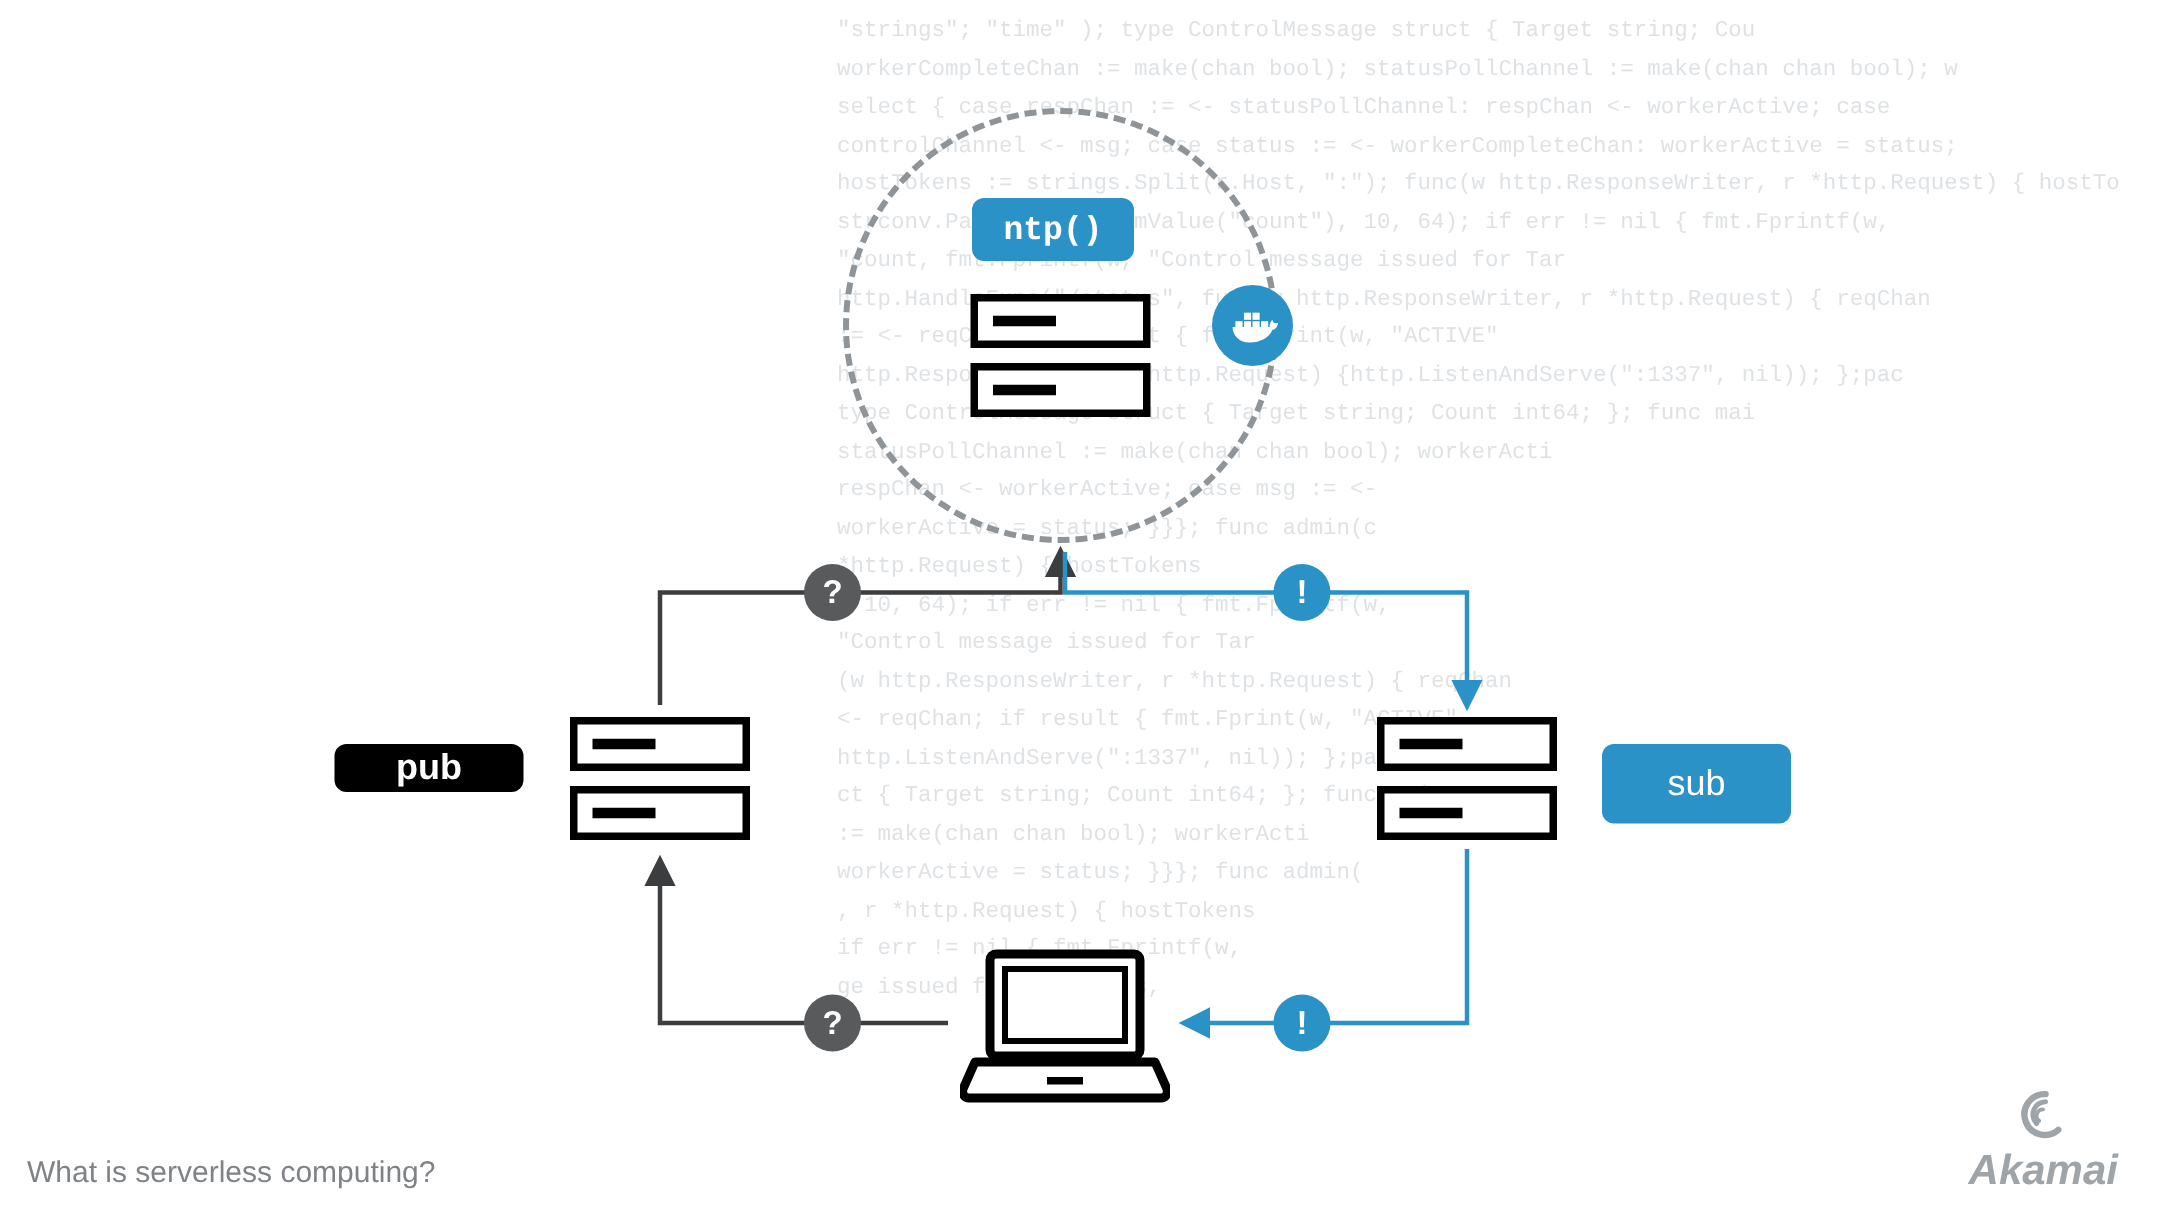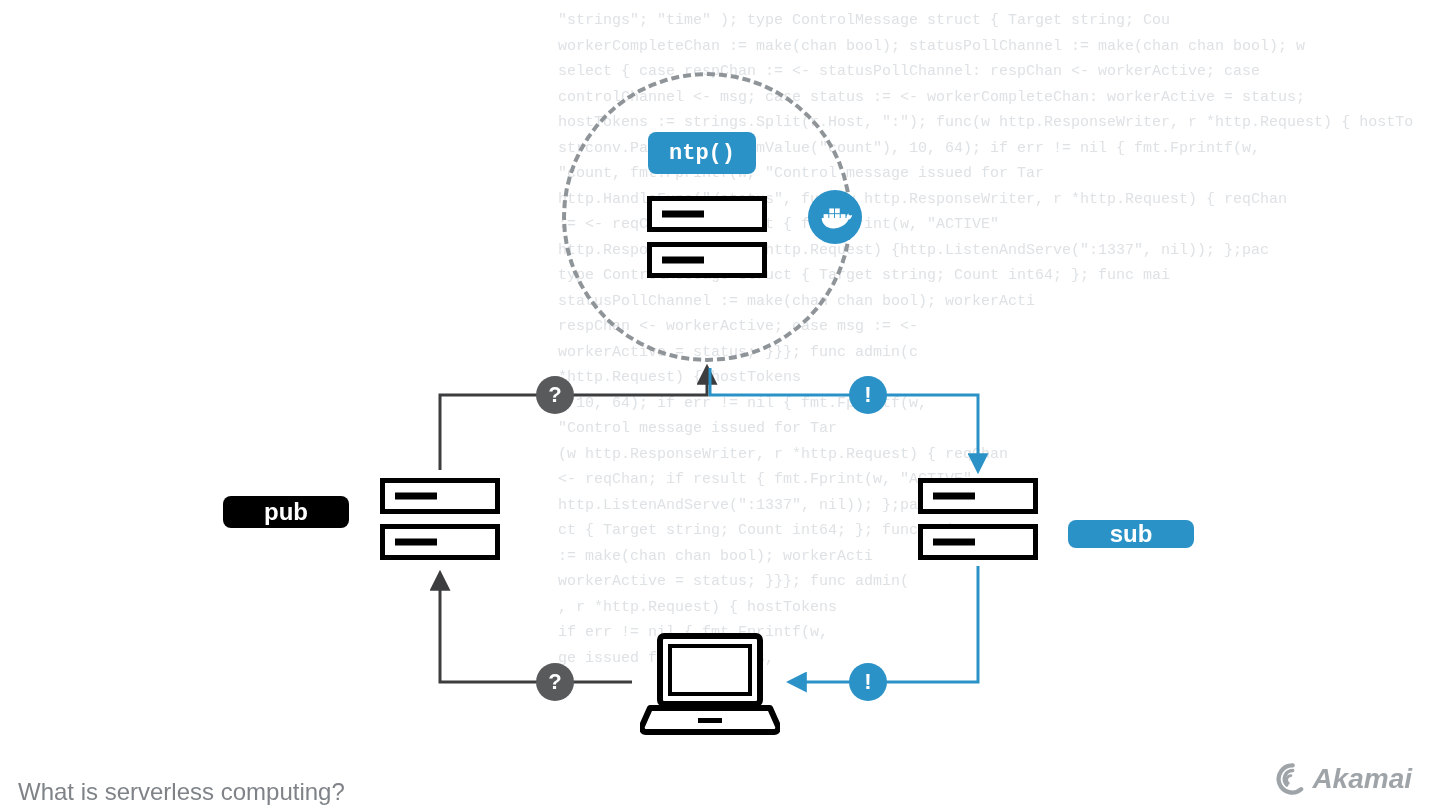--- a/index.html
+++ b/index.html
@@ -23,35 +23,36 @@
     line-height: 1.7;
     color: #dfe2e5;
     white-space: pre-wrap;
     word-break: break-all;
     user-select: none;
     text-align: left;
   }
   .caption {
     position: absolute;
     left: 18px;
-    bottom: 4px;
-    font-size: 24px;
+    bottom: 16px;
+    font-size: 20px;
     color: #7f8388;
   }
   .logo {
     position: absolute;
     right: 28px;
     bottom: 14px;
     font-size: 28px;
     font-weight: 600;
     font-style: italic;
     color: #9fa4a8;
     display: flex;
     align-items: center;
     gap: 4px;
+    flex-direction: column;
   }
   .logo .swirl {
     width: 34px;
     height: 34px;
     display:inline-block;
   }
   .diagram {
     position: absolute;
     top: 0; left: 0; width: 1440px; height: 810px;
     pointer-events: none;
@@ -163,21 +164,21 @@
       <rect x="14" y="11" width="5" height="5"></rect>
       <rect x="20" y="11" width="5" height="5"></rect>
       <rect x="26" y="17" width="5" height="5"></rect>
       <path d="M6 23 h28 c2 0 4 -3 4 -5 c-2 1 -4 0 -4 -2 c-2 2 -2 4 -2 5 H6 c0 6 5 11 12 11 c8 0 14 -4 16 -9" fill="#fff"></path>
     </g>
   </svg>
 </div>
 
 <div class="pill black" style="left:223px; top:496px; width:126px; height:32px; font-size:24px; font-weight:600;">pub</div>
 
-<div class="pill subblue" style="left:1068px; top:520px; width:126px; height:28px; font-size:24px; font-weight:700;">sub</div>
+<div class="pill subblue" style="left:1068px; top:496px; width:126px; height:53px; font-size:24px; font-weight:400;">sub</div>
 
 <div class="stack" style="left:380px; top:478px;">
   <div class="bar"></div>
   <div class="bar"></div>
 </div>
 
 <div class="stack" style="left:918px; top:478px;">
   <div class="bar"></div>
   <div class="bar"></div>
 </div>

